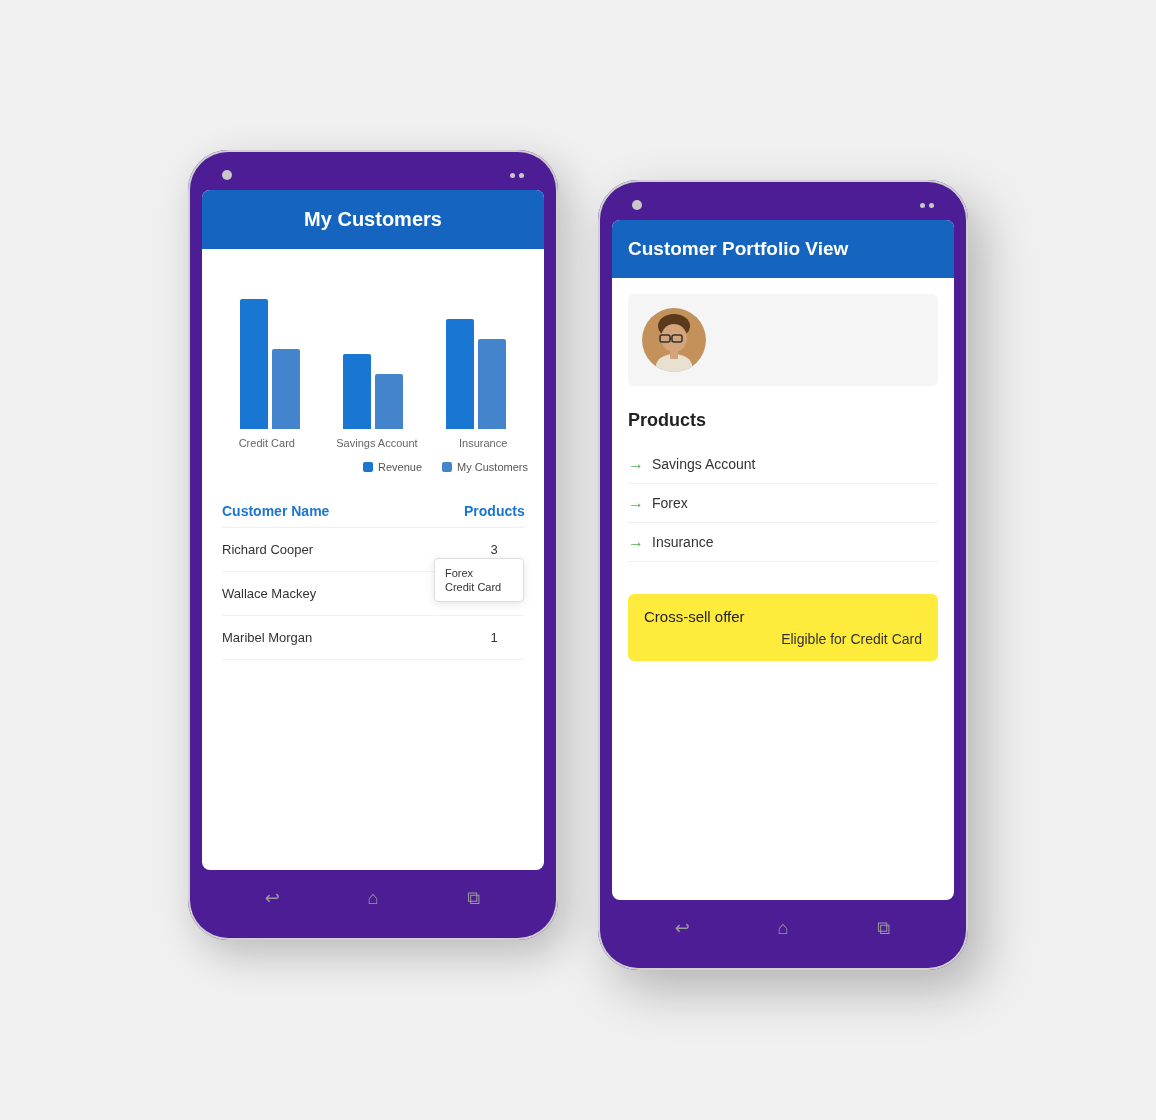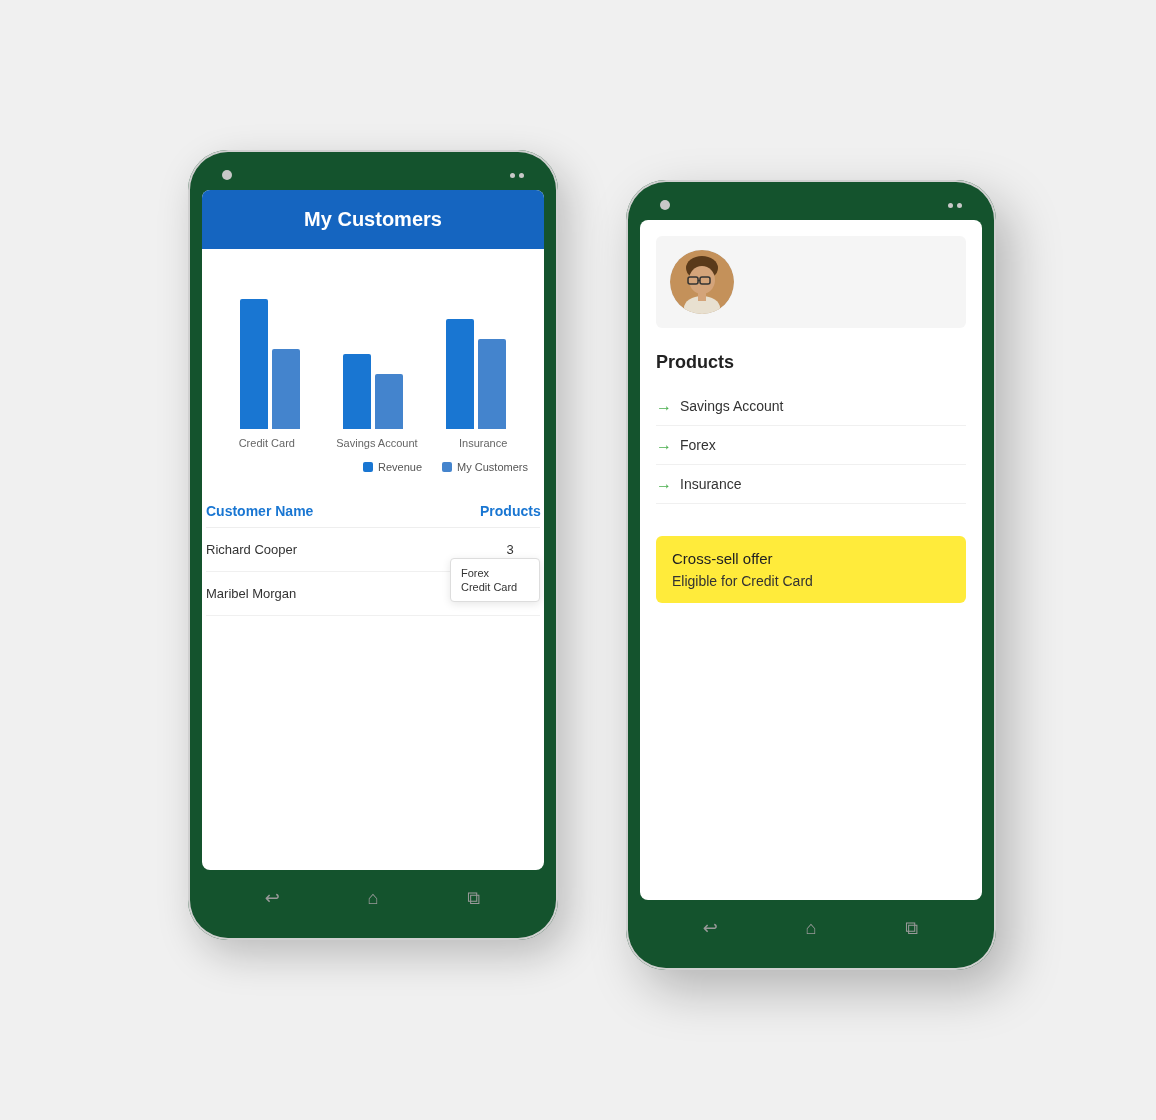--- a/index.html
+++ b/index.html
@@ -18,28 +18,27 @@
       display: flex;
       gap: 40px;
       align-items: flex-start;
       padding: 60px 40px;
       position: relative;
     }
 
     
     .phone {
       width: 370px;
-      background: #14532d;
+      background: #4c1d95;
       border-radius: 40px;
       padding: 20px 14px 30px;
       box-shadow:
         0 8px 30px rgba(0,0,0,0.18),
         inset 0 0 0 2px #d0d0d0;
       position: relative;
-      margin-left: 28px;
     }
 
     .phone-top {
       display: flex;
       justify-content: space-between;
       align-items: center;
       padding: 0 20px 10px;
     }
 
     .phone-camera {
@@ -152,21 +151,21 @@
     }
 
     .legend-dot {
       width: 10px;
       height: 10px;
       border-radius: 2px;
     }
 
     
     .table-area {
-      padding: 0 4px;
+      padding: 0 20px;
     }
 
     .table-header {
       display: flex;
       padding: 10px 0 8px;
       border-bottom: 1px solid #eee;
     }
 
     .table-header-cell {
       font-size: 14px;
@@ -297,20 +296,21 @@
     .cross-sell-title {
       font-size: 15px;
       font-weight: 400;
       color: #222;
       margin-bottom: 6px;
     }
 
     .cross-sell-desc {
       font-size: 14px;
       color: #333;
+      text-align: right;
     }
 
     
     .phone-right {
       margin-top: 30px;
     }
 
     
     .phone:first-child {
       box-shadow: 10px 15px 40px rgba(0,0,0,0.22), inset 0 0 0 2px #d0d0d0;
@@ -381,20 +381,24 @@
 
         <div class="table-row">
           <div class="table-cell col-name">Richard Cooper</div>
           <div class="table-cell col-products">3</div>
           <div class="tooltip">
             <div class="tooltip-line">Forex</div>
             <div class="tooltip-line">Credit Card</div>
           </div>
         </div>
 
+        <div class="table-row">
+          <div class="table-cell col-name">Wallace Mackey</div>
+          <div class="table-cell col-products">2</div>
+        </div>
 
         <div class="table-row">
           <div class="table-cell col-name">Maribel Morgan</div>
           <div class="table-cell col-products">1</div>
         </div>
       </div>
     </div>
 
     <div class="phone-bottom">
       <div class="nav-btn">↩</div>
@@ -406,20 +410,23 @@
   <div class="phone phone-right">
     <div class="phone-top">
       <div class="phone-camera"></div>
       <div class="phone-speaker">
         <div class="phone-speaker-dot"></div>
         <div class="phone-speaker-dot"></div>
       </div>
     </div>
 
     <div class="phone-screen">
+      <div class="portfolio-header">
+        <div class="portfolio-header-title">Customer Portfolio View</div>
+      </div>
 
       <div class="customer-card">
         <div class="avatar">
           <svg viewBox="0 0 64 64" width="64" height="64" xmlns="http://www.w3.org/2000/svg">
             <circle cx="32" cy="32" r="32" fill="#c4915a"></circle>
 
             <ellipse cx="32" cy="18" rx="16" ry="12" fill="#5a3a1a"></ellipse>
 
             <ellipse cx="32" cy="30" rx="13" ry="14" fill="#d4a47a"></ellipse>
 

